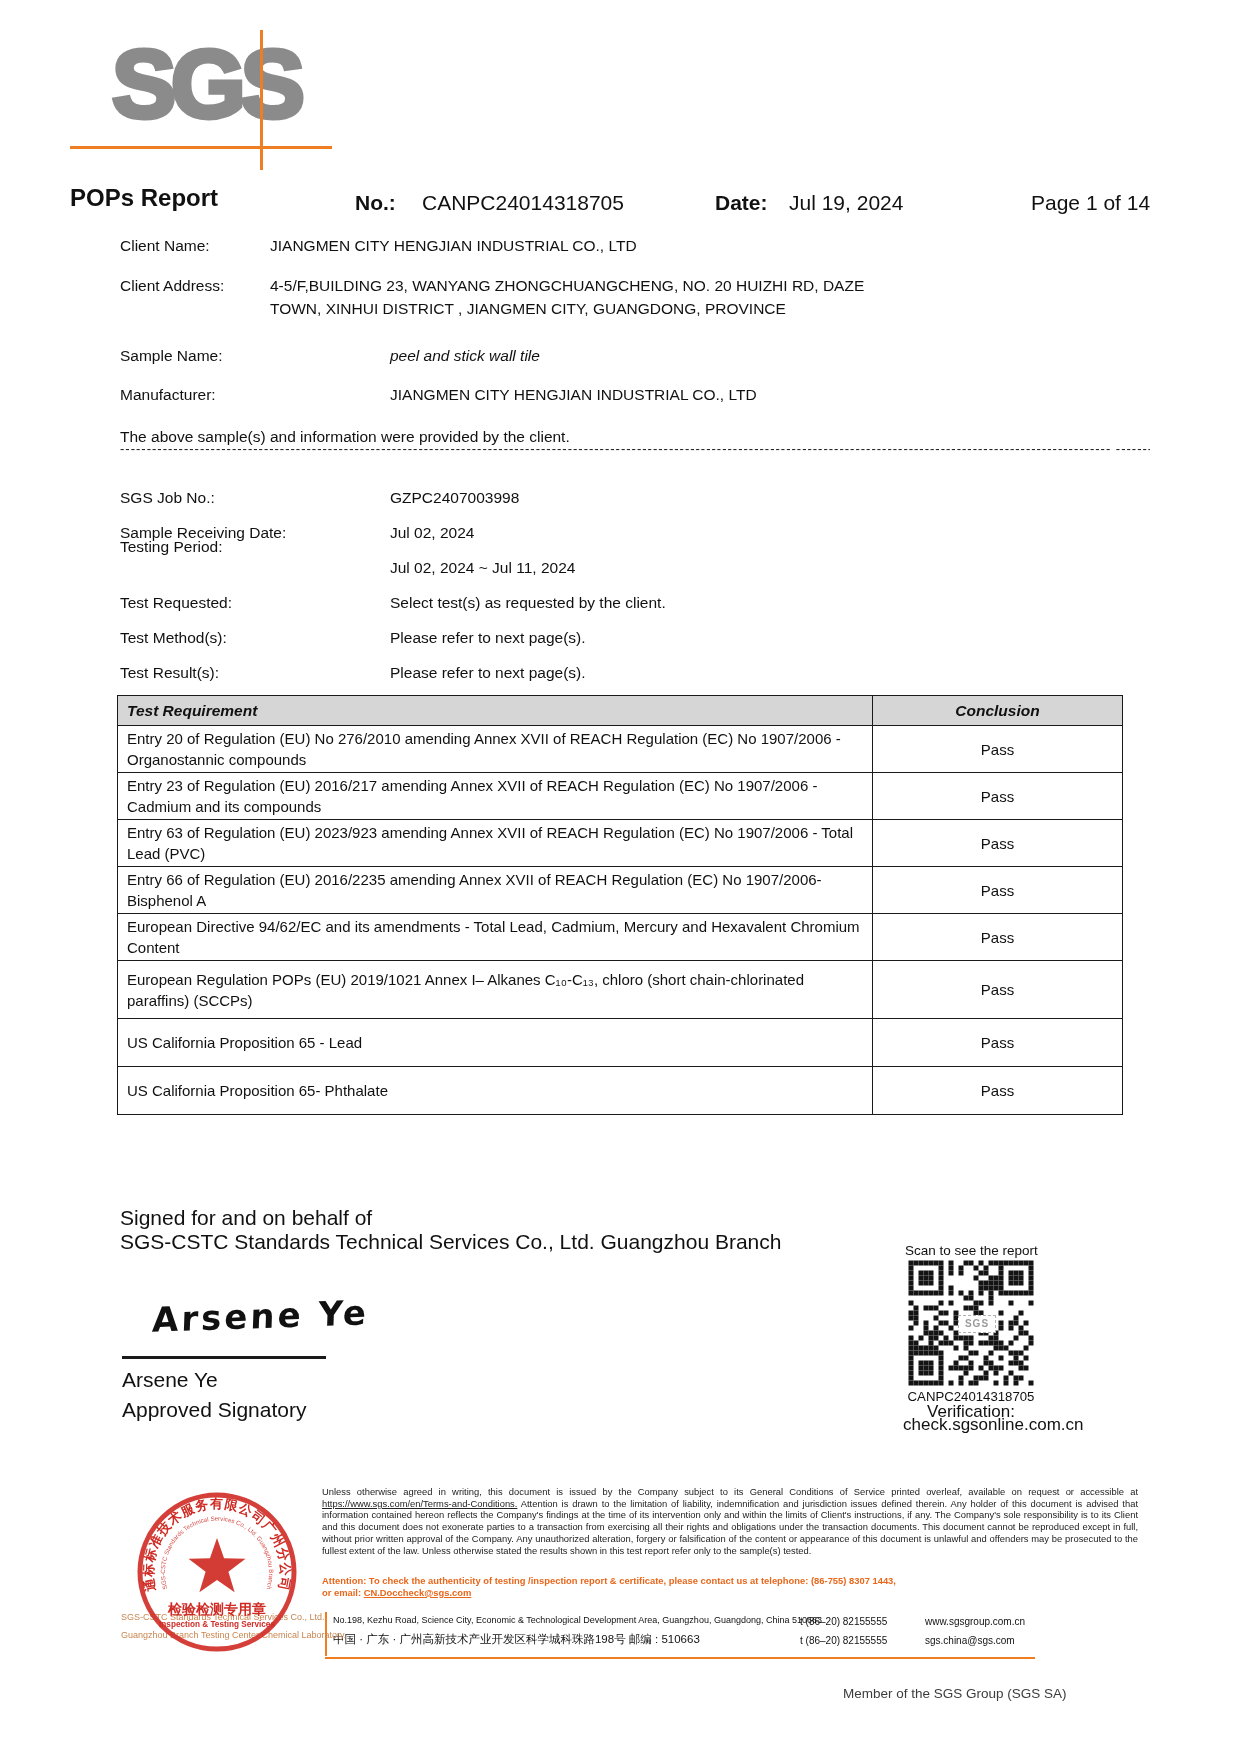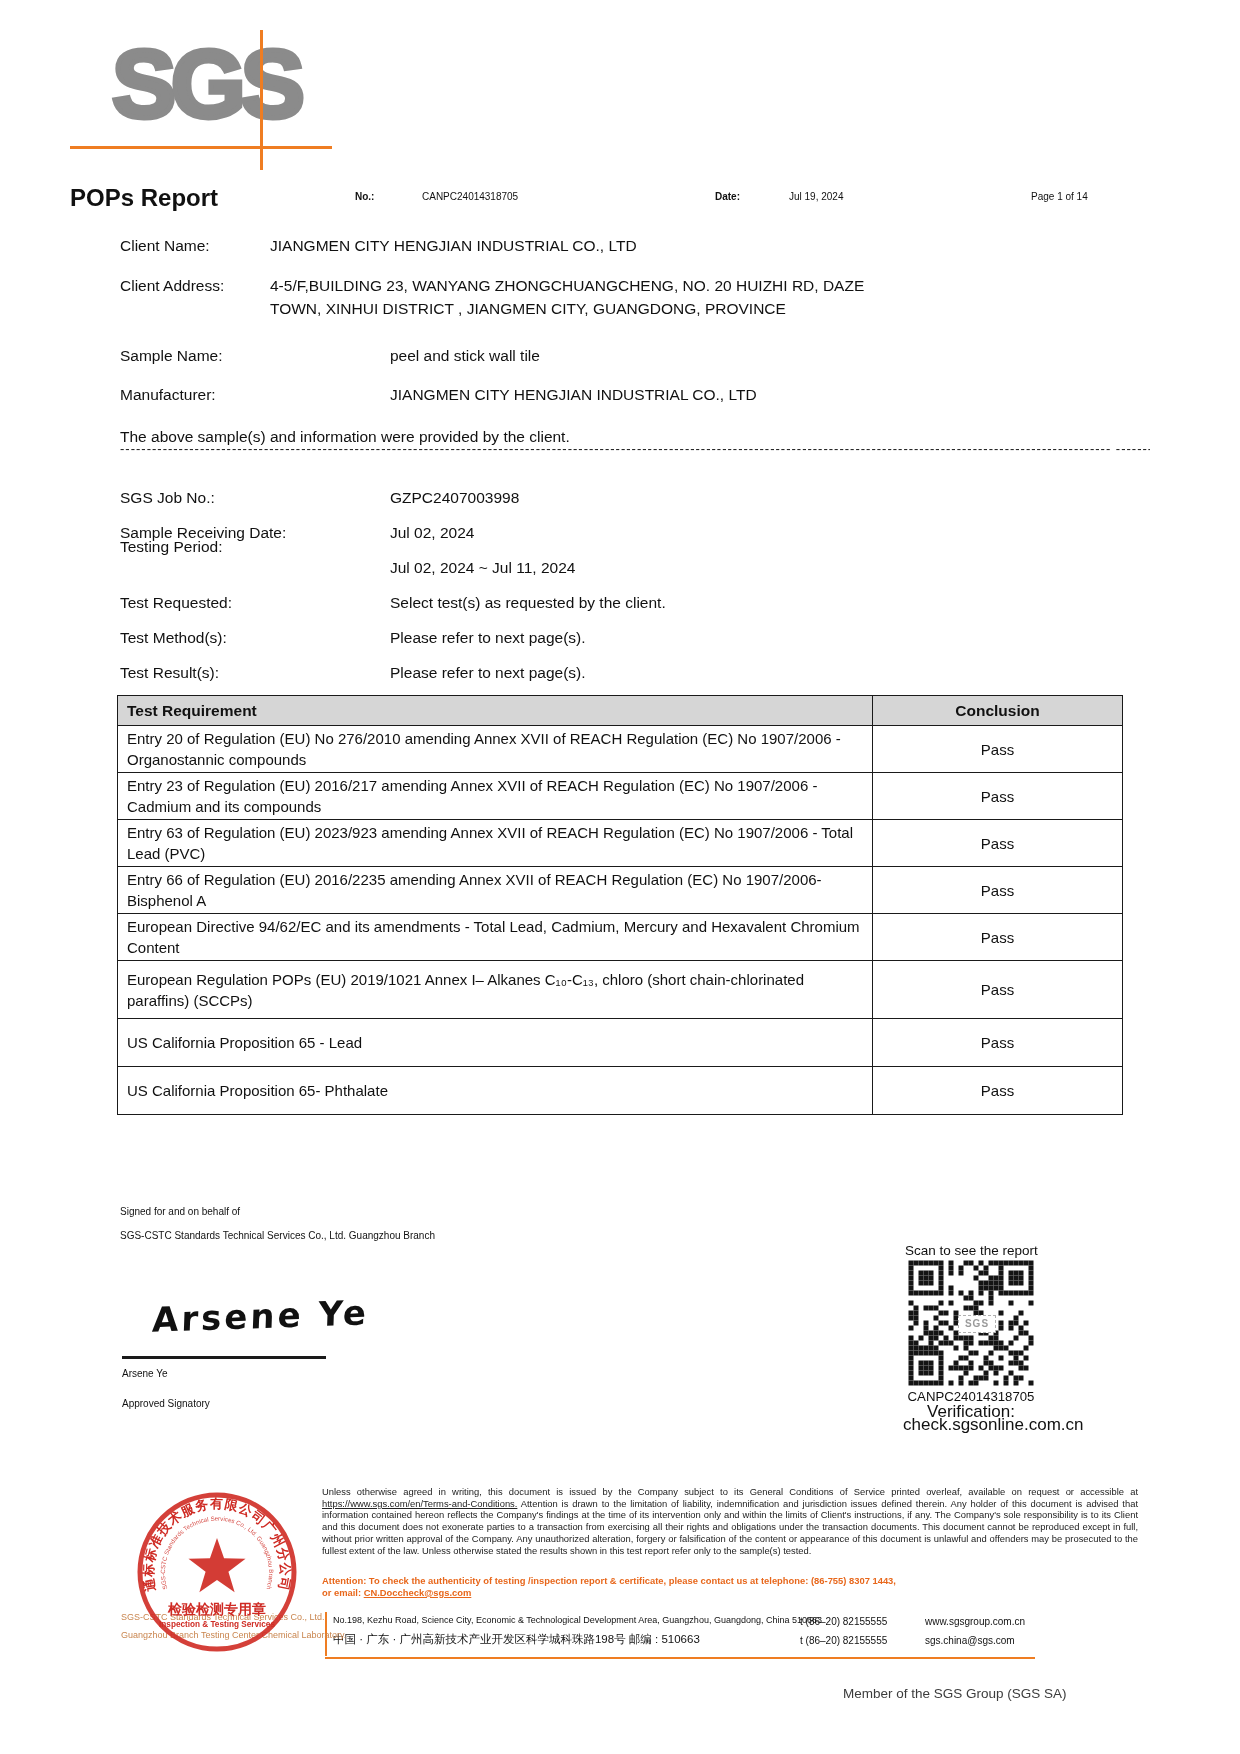--- a/index.html
+++ b/index.html
@@ -6,29 +6,29 @@
   .page{position:relative;width:1240px;height:1754px;background:#ffffff;margin:0 auto;
         font-family:"Liberation Sans", sans-serif;color:#111;overflow:hidden;}
   .abs{position:absolute;white-space:nowrap;}
   .b{font-weight:bold;}
   
   .logo-text{font-size:96px;font-weight:bold;letter-spacing:-5px;color:#8b8b8b;
              -webkit-text-stroke:5px #8b8b8b;line-height:1;}
   .logo-hline{background:#ef7d22;height:3px;}
   .logo-vline{background:#ef7d22;width:3px;}
   .title{font-size:24px;font-weight:bold;}
-  .h15{font-size:10px;}
+  .h15{font-size:21px;}
   .lbl{font-size:15.5px;}
   .val{font-size:15.5px;}
   .note{font-size:15.5px;margin-top:8px;}
   .dashes{font-size:13px;letter-spacing:1px;width:1030px;overflow:hidden;white-space:nowrap;color:#111;}
   
   table.results{border-collapse:collapse;table-layout:fixed;width:1005px;font-size:15px;}
   table.results th,table.results td{border:1.6px solid #1a1a1a;padding:2px 9px;vertical-align:middle;}
-  table.results th{background:#d6d6d6;text-align:left;font-size:15.5px;}
+  table.results th{background:#d6d6d6;text-align:left;font-size:15.5px;font-style:italic;}
   table.results th.conc{text-align:center;}
   td.req{line-height:21px;white-space:normal;}
   td.pass{text-align:center;}
   .sig-script{font-size:34px;font-weight:bold;letter-spacing:3px;transform:rotate(-2deg) skewX(-4deg);
               font-family:"DejaVu Sans", sans-serif;}
   .sig-line{background:#1a1a1a;height:2.5px;}
   .qr-label{font-size:13.5px;}
   .qr-center{width:136px;text-align:center;}
   .qr-caption{font-size:13.2px;}
   .qr-small{font-size:17px;line-height:13px;}
@@ -66,21 +66,21 @@
   <div class="abs h15" style="left:789px;top:191px;">Jul 19, 2024</div>
   <div class="abs h15" style="left:1031px;top:191px;">Page 1 of 14</div>
 
   <div class="abs lbl" style="left:120px;top:237px;">Client Name:</div>
   <div class="abs val" style="left:270px;top:237px;">JIANGMEN CITY HENGJIAN INDUSTRIAL CO., LTD</div>
   <div class="abs lbl" style="left:120px;top:277px;">Client Address:</div>
   <div class="abs val" style="left:270px;top:277px;">4-5/F,BUILDING 23, WANYANG ZHONGCHUANGCHENG, NO. 20 HUIZHI RD, DAZE</div>
   <div class="abs val" style="left:270px;top:300px;">TOWN, XINHUI DISTRICT , JIANGMEN CITY, GUANGDONG, PROVINCE</div>
 
   <div class="abs lbl" style="left:120px;top:347px;">Sample Name:</div>
-  <div class="abs val" style="left:390px;top:347px;">peel and stick wall tile</div>
+  <div class="abs val" style="left:390px;top:347px;font-style:italic;">peel and stick wall tile</div>
   <div class="abs lbl" style="left:120px;top:386px;">Manufacturer:</div>
   <div class="abs val" style="left:390px;top:386px;">JIANGMEN CITY HENGJIAN INDUSTRIAL CO., LTD</div>
   <div class="abs note" style="left:120px;top:420px;">The above sample(s) and information were provided by the client.</div>
   <div class="abs dashes" style="left:120px;top:441px;">------------------------------------------------------------------------------------------------------------------------------------------------------------------------------------------  ------------------------------</div>
 
   <div class="abs lbl" style="left:120px;top:489px;">SGS Job No.:</div>
   <div class="abs val" style="left:390px;top:489px;">GZPC2407003998</div>
   <div class="abs lbl" style="left:120px;top:524px;">Sample Receiving Date:</div>
   <div class="abs val" style="left:390px;top:524px;">Jul 02, 2024</div>
   <div class="abs lbl" style="left:120px;top:538px;">Testing Period:</div>

